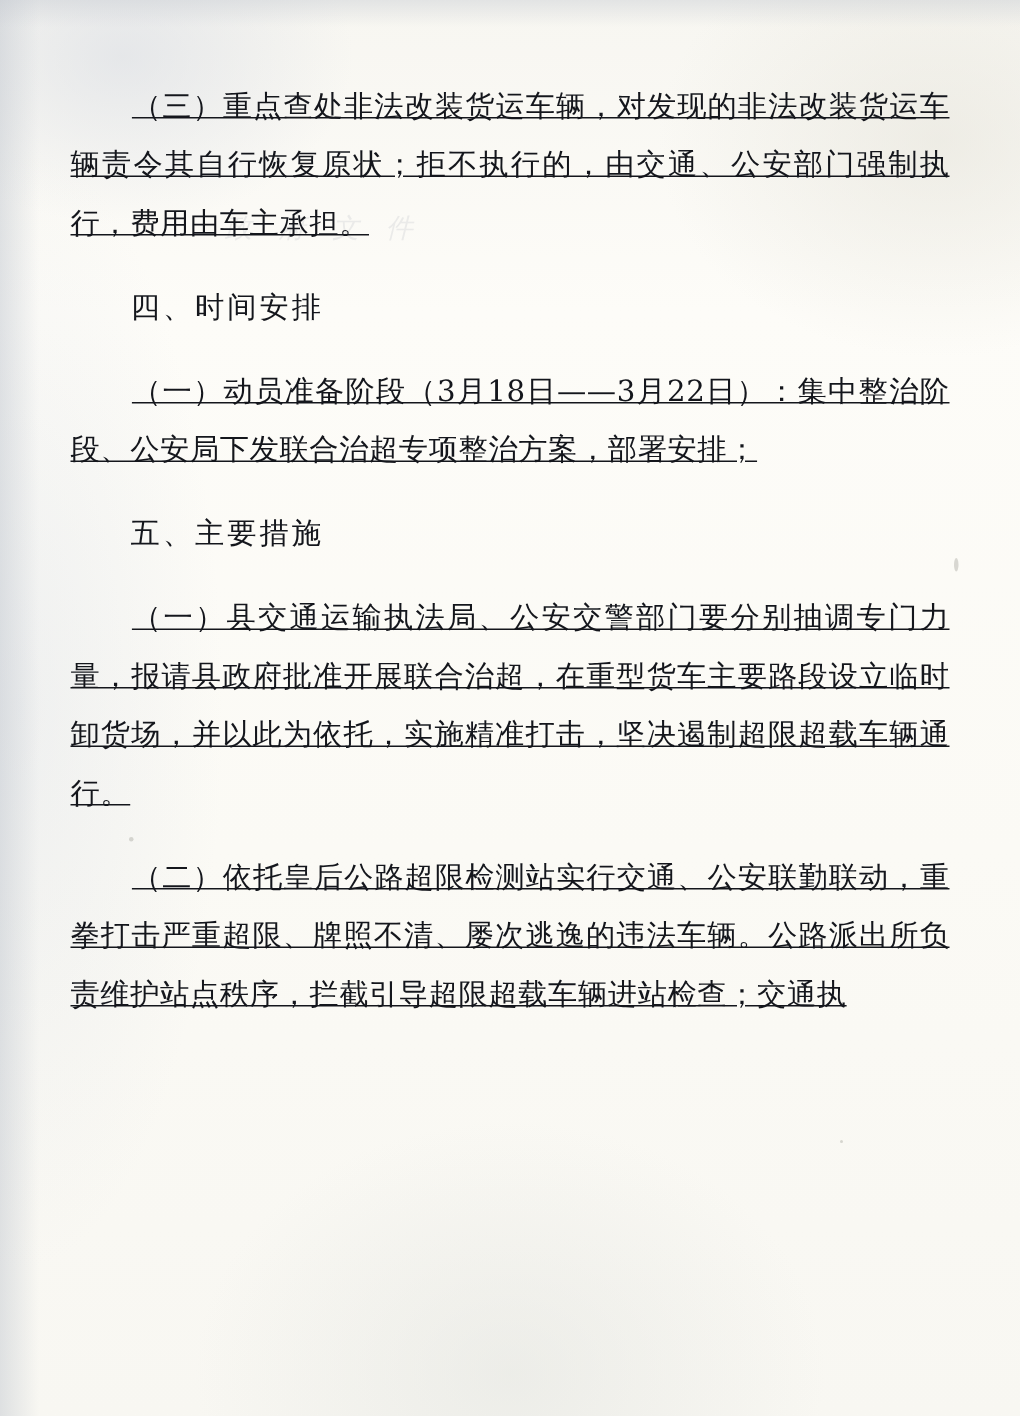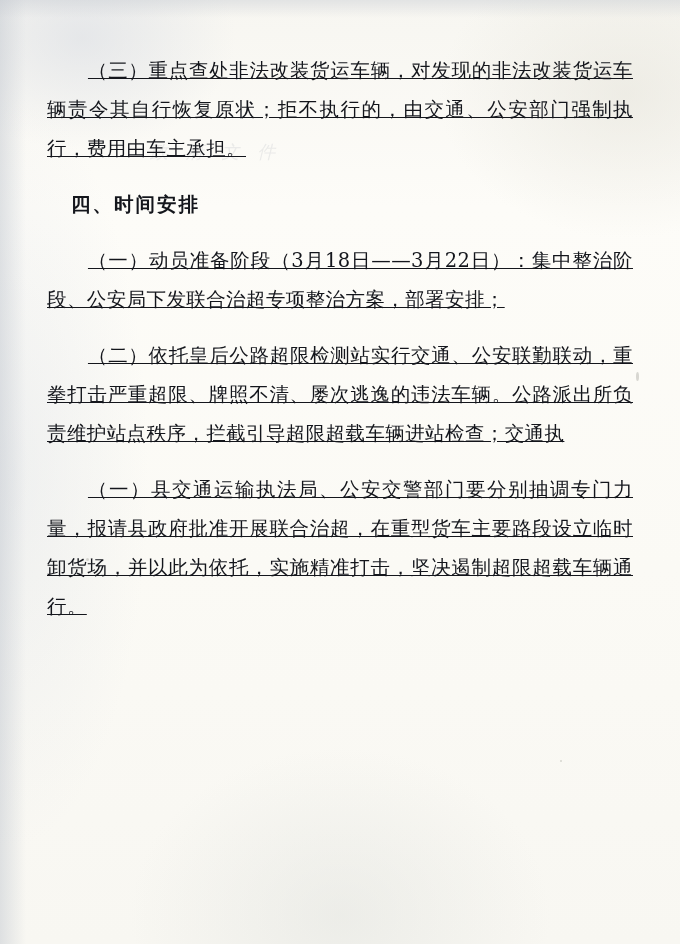--- a/index.html
+++ b/index.html
@@ -46,23 +46,23 @@
     text-align: justify;
     text-justify: inter-ideograph;
   }
   p.para {
     margin: 17px;
     text-indent: 2.1em;
     white-space: normal;
     text-decoration: underline;
   }
   p.heading {
-    margin: 0;
+    margin: 16px;
     text-indent: 2.1em;
-    font-weight: bold;
+    font-weight: normal;
     letter-spacing: 2px;
   }
   
   .ghost {
     position: absolute;
     left: 150px;
     top: 140px;
     font-size: 18px;
     color: rgba(120,130,150,0.13);
     letter-spacing: 6px;
@@ -93,17 +93,18 @@
 
 <div class="speck" style="left:636px; top:372px; width:3px; height:9px;"></div>
 <div class="speck" style="left:86px; top:558px; width:3px; height:3px;"></div>
 <div class="speck" style="left:560px; top:760px; width:2px; height:2px;"></div>
 
 <div class="page">
   <div class="doc-body">
     <p class="para">（三）重点查处非法改装货运车辆，对发现的非法改装货运车辆责令其自行恢复原状；拒不执行的，由交通、公安部门强制执行，费用由车主承担。</p>
     <p class="heading">四、时间安排</p>
     <p class="para">（一）动员准备阶段（3月18日——3月22日）：集中整治阶段、公安局下发联合治超专项整治方案，部署安排；</p>
+    <p class="heading">五、主要措施</p>
+    <p class="para">（一）县交通运输执法局、公安交警部门要分别抽调专门力量，报请县政府批准开展联合治超，在重型货车主要路段设立临时卸货场，并以此为依托，实施精准打击，坚决遏制超限超载车辆通行。</p>
     <p class="para">（二）依托皇后公路超限检测站实行交通、公安联勤联动，重拳打击严重超限、牌照不清、屡次逃逸的违法车辆。公路派出所负责维护站点秩序，拦截引导超限超载车辆进站检查；交通执</p>
-    <p class="para">（一）县交通运输执法局、公安交警部门要分别抽调专门力量，报请县政府批准开展联合治超，在重型货车主要路段设立临时卸货场，并以此为依托，实施精准打击，坚决遏制超限超载车辆通行。</p>
     <p class="para"></p>
   </div>
 </div>
 
 </body></html>

